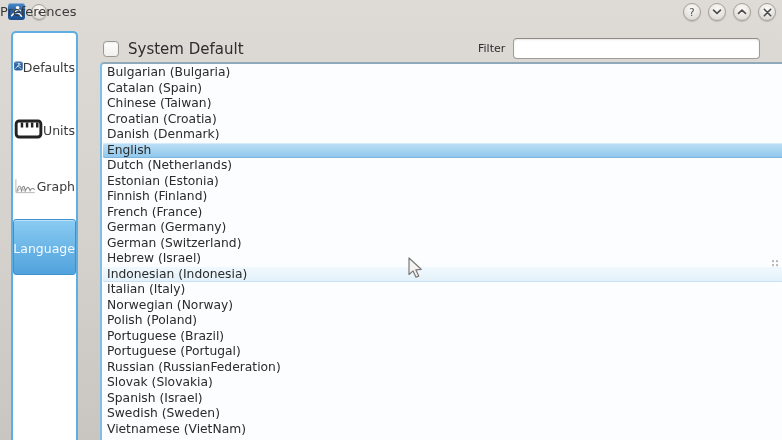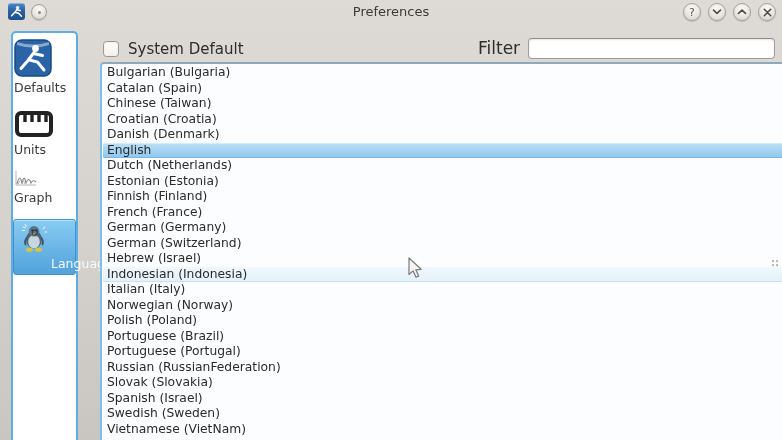--- a/index.html
+++ b/index.html
@@ -4,56 +4,56 @@
 <style>
   html,body{margin:0;padding:0;}
   body{width:782px;height:440px;overflow:hidden;
        font-family:"DejaVu Sans","Liberation Sans",sans-serif;
        -webkit-font-smoothing:antialiased;}
   .window{position:relative;width:782px;height:440px;overflow:hidden;
           background:linear-gradient(180deg,#dedbd7 0%,#d5d1cd 55%,#c9c5c1 100%);
           color:#2d2d2d;}
   
   .titlebar{position:absolute;left:0;top:0;width:100%;height:24px;}
-  .title{position:absolute;left:0;right:0;top:4px;text-align:center;
+  .title{position:absolute;left:0;right:0;top:4px;text-align:left;
          font-size:13px;color:#3a3a3a;}
   .app-icon{position:absolute;left:8px;top:3px;width:17px;height:17px;border-radius:3px;
             background:linear-gradient(180deg,#4e8bc9 0%,#2a62a4 45%,#1c4f8e 100%);
             box-shadow:inset 0 1px 0 rgba(255,255,255,.35);display:flex;align-items:center;justify-content:center;}
   .round-btn{position:absolute;top:3px;width:18px;height:18px;border-radius:50%;
              background:radial-gradient(circle at 50% 30%,#fbfaf8 0%,#e8e5e1 55%,#d2cec9 100%);
              border:1px solid #a5a09a;box-sizing:border-box;
              box-shadow:0 1px 1px rgba(0,0,0,.15);
              display:flex;align-items:center;justify-content:center;
              font-size:10px;color:#4a4a4a;}
   .pin-dot{width:3px;height:3px;border-radius:50%;background:#8d8882;}
   
   .sidebar{position:absolute;left:11px;top:31px;width:67px;height:409px;
            background:#ffffff;border:2px solid #5caee3;border-bottom:none;
            border-radius:5px 5px 0 0;box-sizing:border-box;
            display:flex;flex-direction:column;align-items:center;padding-top:4px;}
-  .side-item{width:61px;display:flex;flex-direction:column;align-items:flex-start;
+  .side-item{width:61px;display:flex;flex-direction:row;align-items:center;
              justify-content:flex-end;border-radius:3px;flex:0 0 auto;}
   .side-item .lbl{font-size:12.5px;color:#3a3a3a;margin-top:3px;}
   .si-defaults{height:58px;margin-bottom:6px;}
   .si-units{height:56px;margin-bottom:8px;}
   .si-graph{height:40px;margin-bottom:14px;}
   .si-language{height:56px;padding:2px 0 3px 0;
       background:linear-gradient(180deg,#8accf3 0%,#6cb6e7 50%,#51a2dc 100%);
       border:1px solid #4092ce;box-shadow:inset 0 1px 0 rgba(255,255,255,.45);
       box-sizing:border-box;width:63px;}
   .si-language .lbl{color:#f4faff;margin-left:37px;}
   
   .checkbox-row{position:absolute;left:103px;top:40px;height:18px;display:flex;align-items:center;}
   .checkbox{width:16px;height:16px;border:1px solid #9b968f;border-radius:3.5px;
             background:linear-gradient(180deg,#ffffff 0%,#f2f0ed 100%);
             box-shadow:inset 0 1px 2px rgba(0,0,0,.08);box-sizing:border-box;}
   .checkbox-label{margin-left:9px;font-size:15px;color:#2d2d2d;}
   .filter-row{position:absolute;left:478px;top:37px;height:22px;display:flex;align-items:center;}
-  .filter-label{font-size:17px;color:#2d2d2d;margin-right:8px;}
+  .filter-label{font-size:11px;color:#2d2d2d;margin-right:8px;}
   .filter-input{width:247px;height:21px;border:1px solid #a19c96;border-top-color:#8f8a84;
                 border-radius:4px;background:#ffffff;box-sizing:border-box;
                 box-shadow:inset 0 1px 2px rgba(0,0,0,.10);
                 font-size:12px;padding:0 5px;outline:none;color:#2d2d2d;}
   
   .lang-list{position:absolute;left:100px;top:62px;width:718px;height:378px;
              background:#fcfdfe;border:2px solid #7cc0e9;border-top-color:#8fa9ba;border-bottom:none;
              border-radius:4px 4px 0 0;box-sizing:border-box;padding:1px 1px 0 1px;}
   .row{height:15.5px;line-height:15.5px;font-size:12.3px;color:#2b2b2b;
        padding-left:4px;border-radius:2px;white-space:nowrap;overflow:hidden;}

